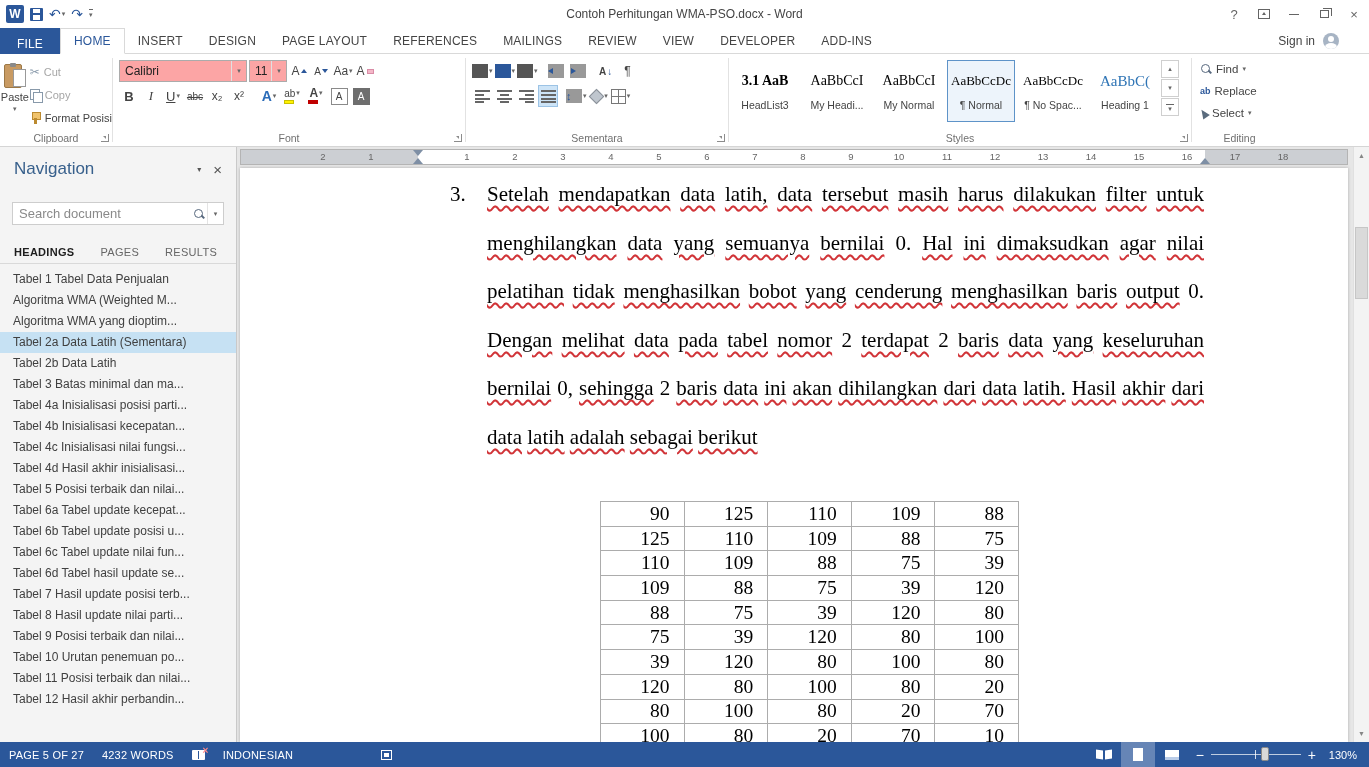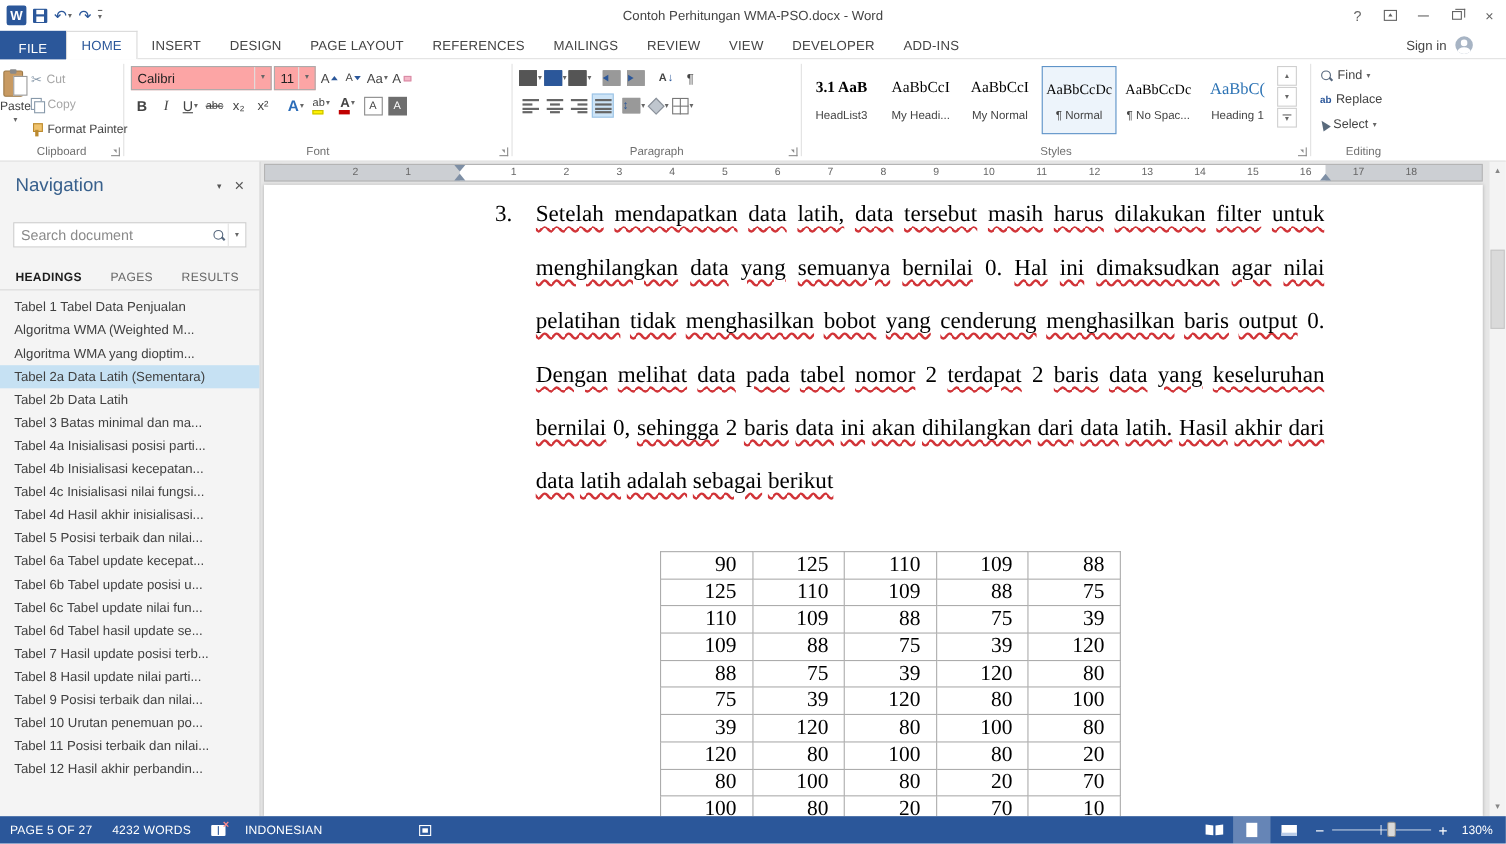--- a/index.html
+++ b/index.html
@@ -283,21 +283,21 @@
       <div class="sbtn dis">
           <span class="cuticon">✂</span>
           <span>Cut</span>
         </div>
       <div class="sbtn dis">
           <span class="copyicon"></span>
           <span>Copy</span>
         </div>
       <div class="sbtn">
           <span class="fpicon"></span>
-          <span>Format Painter</span>
+          <span>Format Posisi</span>
         </div>
     </div>
     <span class="grp-label">Clipboard</span>
     <span class="launch"></span>
   </div>
   <div class="rdivider"></div>
 
   <div class="rgrp g-font">
     <div class="frow">
       <span class="combo c-name">
@@ -416,21 +416,21 @@
         </span>
       <span class="fbtn">
           <span class="ic-shade"></span>
           <span class="dd">▾</span>
         </span>
       <span class="fbtn">
           <span class="ic-bord"></span>
           <span class="dd">▾</span>
         </span>
     </div>
-    <span class="grp-label">Paragraph</span>
+    <span class="grp-label">Sementara</span>
     <span class="launch"></span>
   </div>
   <div class="rdivider"></div>
 
   <div class="rgrp g-styles">
     <div class="stylecard">
       <span class="ssample s-hl3">3.1 AaB</span>
       <span class="sname">HeadList3</span>
     </div>
     <div class="stylecard">

